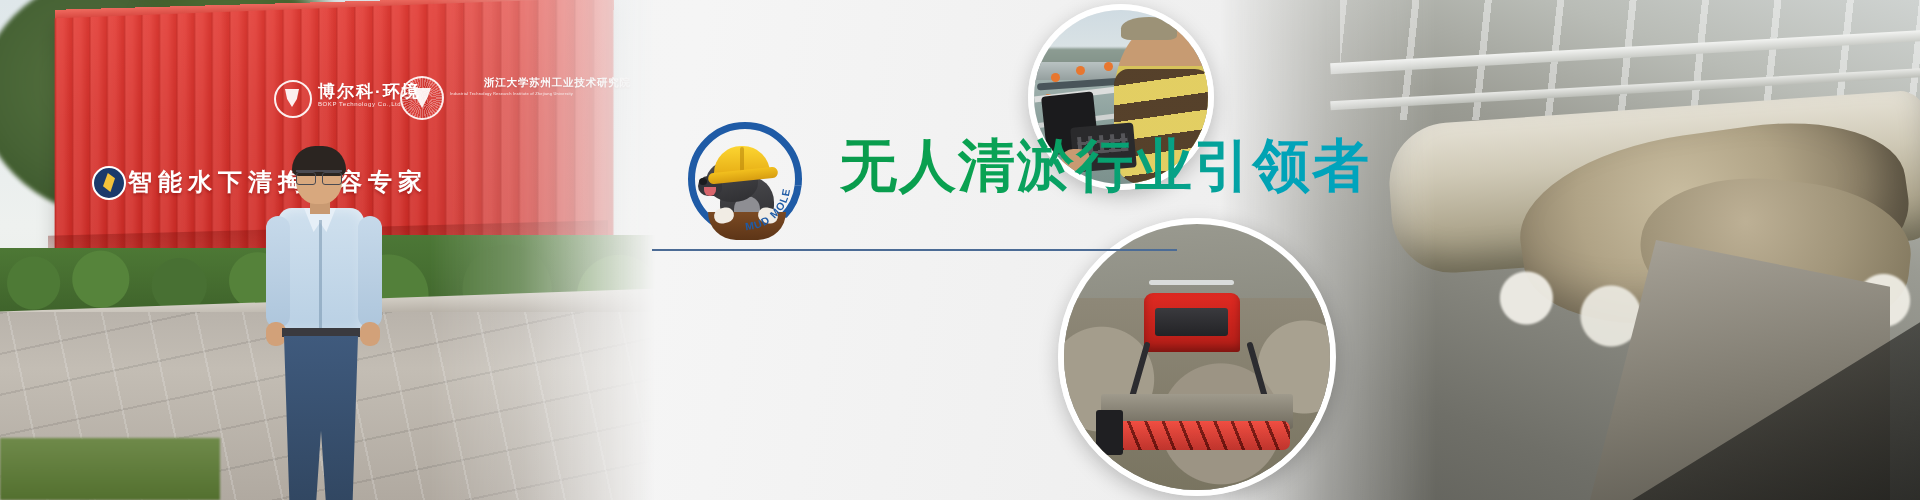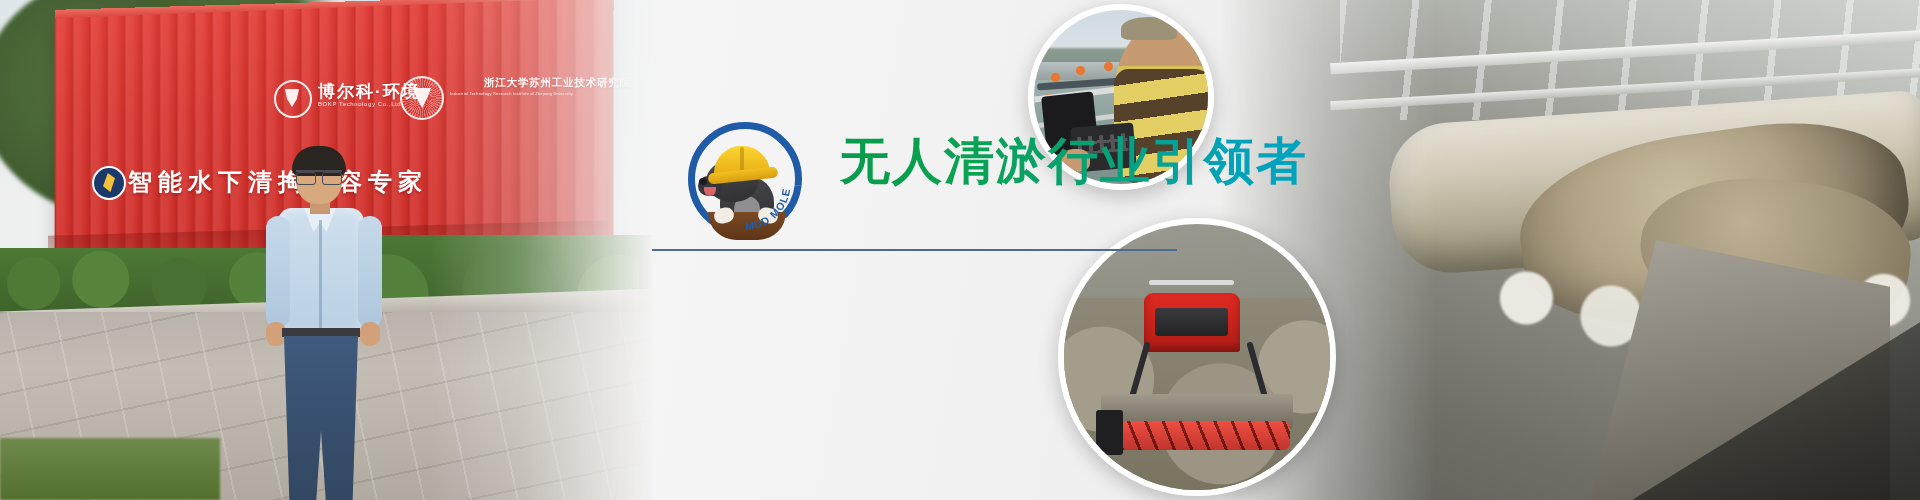--- a/index.html
+++ b/index.html
@@ -203,21 +203,21 @@
   .arc-text{
     position:absolute;left:0;top:0;width:118px;height:118px;
   }
   .arc-text text{
     font-family:"Liberation Sans",sans-serif;font-size:10.5px;font-weight:bold;
     fill:#1f5ba6;letter-spacing:1.1px;
   }
 
   .headline{
     position:absolute;left:200px;top:128px;
-    font-size:50px;font-weight:bold;letter-spacing:2px;white-space:nowrap;
+    font-size:57px;font-weight:bold;letter-spacing:2px;white-space:nowrap;
     font-family:"DejaVu Sans","Liberation Sans",sans-serif;
     background:linear-gradient(90deg,#089b4c 0%,#0aa251 26%,#07a17a 58%,#00a3b8 82%,#00a4be 100%);
     -webkit-background-clip:text;background-clip:text;color:transparent;
     -webkit-text-fill-color:transparent;
   }
   .divider{
     position:absolute;left:12px;top:249px;width:525px;height:2px;
     background:#4b6b95;
   }
 

